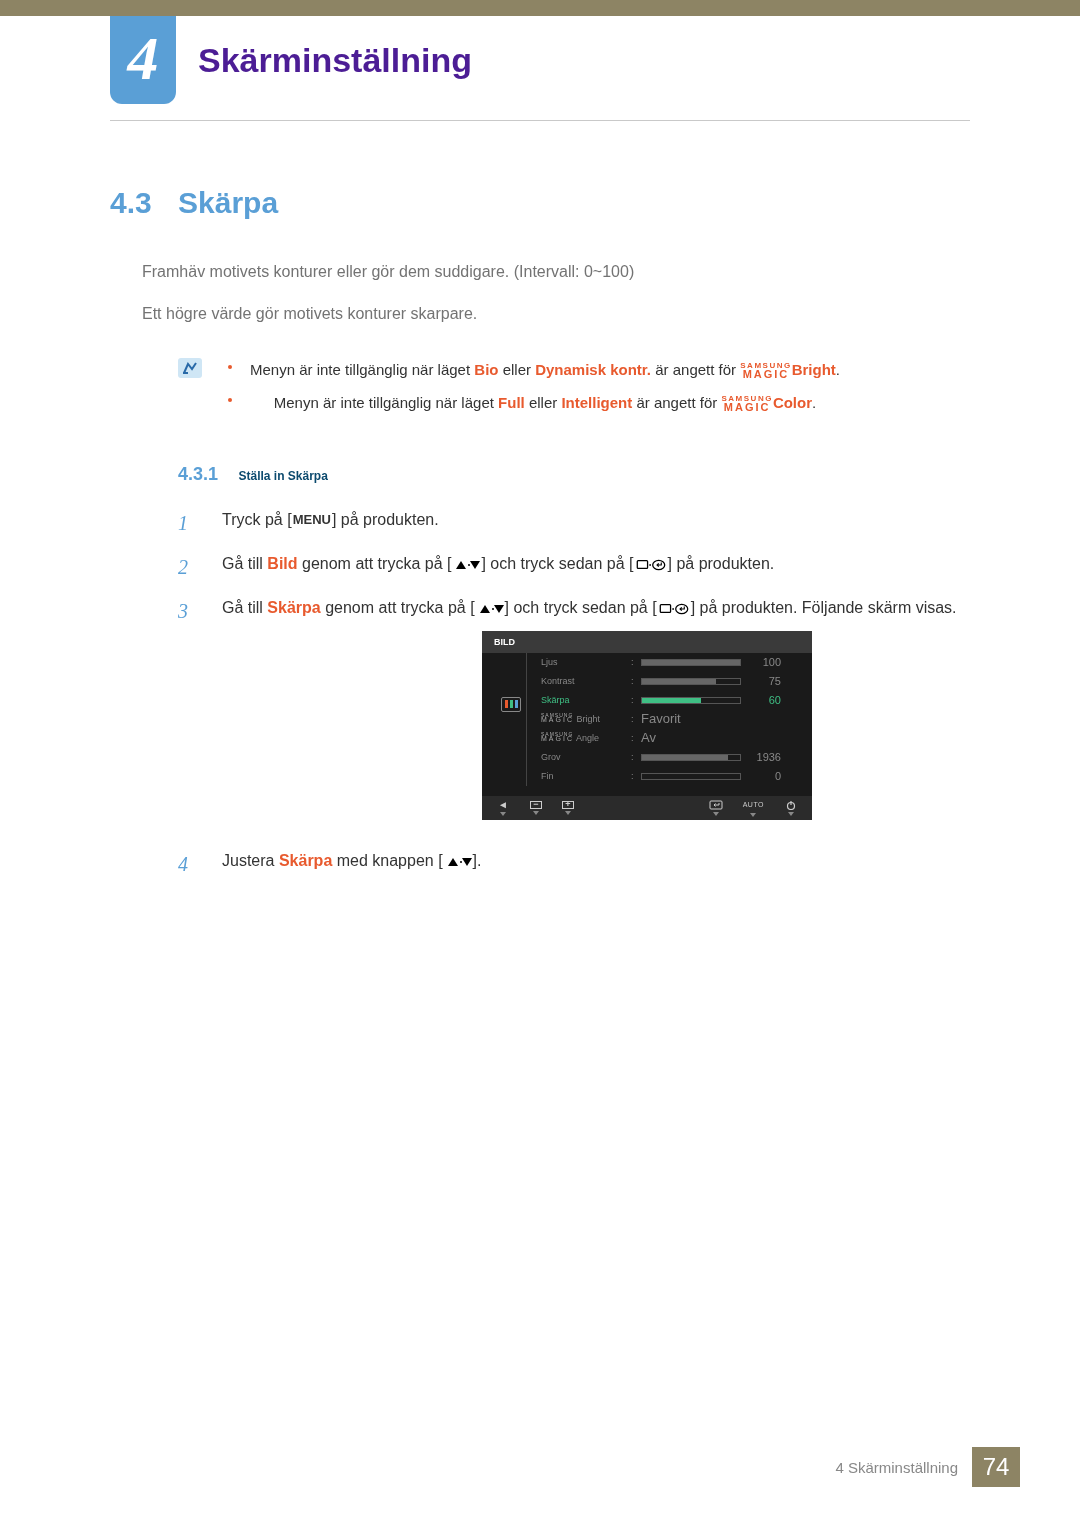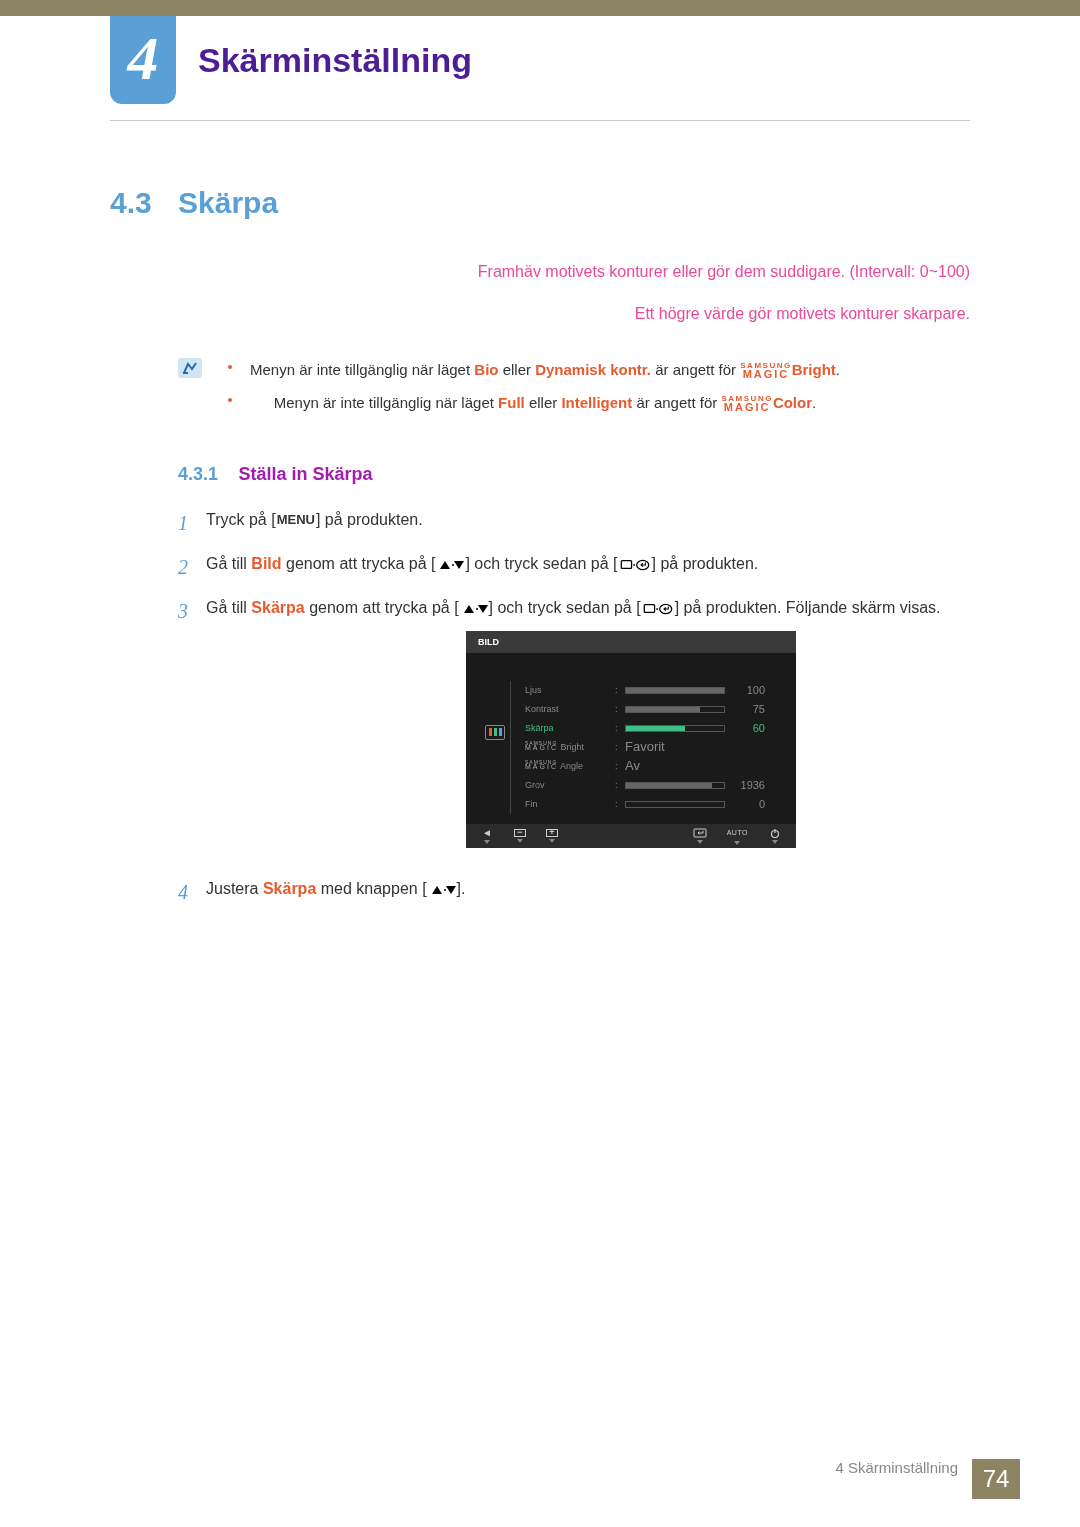--- a/index.html
+++ b/index.html
@@ -63,21 +63,21 @@
     position: absolute;
     top: 186px;
     left: 110px;
     right: 110px;
   }
 
   .sec-row { display: flex; align-items: baseline; margin-bottom: 40px; }
   .sec-num { color: #5a9fd6; font-size: 30px; font-weight: bold; width: 68px; }
   .sec-title { color: #5a9fd6; font-size: 30px; font-weight: bold; }
 
-  .body-text { font-size: 16px; color: #ec4899; line-height: 1.5; margin-left: 32px; margin-bottom: 18px; text-align: right; }
+  .body-text { font-size: 16px; color: #737373; line-height: 1.5; margin-left: 32px; margin-bottom: 18px; }
 
   .note-box { margin-left: 68px; display: flex; margin-top: 30px; margin-bottom: 42px; text-align: center; }
   .note-icon {
     width: 24px; height: 20px; background: #cfe6f5; border-radius: 3px;
     display: flex; align-items: center; justify-content: center;
     flex-shrink: 0; margin-right: 26px; margin-top: 2px;
   }
   .note-icon svg { width: 16px; height: 14px; }
   .note-list { font-size: 15px; color: #333; line-height: 1.8; }
   .note-list li { list-style: none; position: relative; padding-left: 22px; margin-bottom: 6px; }
@@ -89,29 +89,29 @@
   .magic-label {
     display: inline-block; vertical-align: middle;
     color: #e85a2e; font-size: 14px; font-weight: bold;
     line-height: 0.9;
   }
   .magic-small { font-size: 8px; letter-spacing: 1.5px; display: block; }
   .magic-big { font-size: 11px; letter-spacing: 2px; display: block; }
 
   .subsec-row { margin-left: 68px; margin-bottom: 22px; }
   .subsec-num { color: #5a9fd6; font-size: 18px; font-weight: bold; margin-right: 16px; }
-  .subsec-title { color: #a21caf; font-size: 18px; font-weight: bold; }
+  .subsec-title { color: #0c4a6e; font-size: 12px; font-weight: bold; }
 
   .steps { margin-left: 68px; font-size: 16px; color: #333; }
   .step { display: flex; margin-bottom: 12px; line-height: 1.6; }
   .step-num {
     color: #5a9fd6; font-style: italic; font-family: Georgia, serif;
     font-size: 20px; width: 28px; flex-shrink: 0;
   }
-  .step-body { flex: 1; }
+  .step-body { flex: 1; margin-left: 16px; }
 
   .btn-label {
     display: inline-block;
     font-weight: bold;
     font-size: 13px;
     vertical-align: middle;
     padding: 0 1px;
   }
   .icon-inline {
     display: inline-flex; align-items: center; vertical-align: middle;
@@ -124,21 +124,21 @@
     width: 330px;
     background: #1a1a1a;
     font-size: 10px;
     color: #aaa;
     font-family: Arial, sans-serif;
   }
   .osd-title {
     background: #3a3a3a; color: #fff; font-size: 9px;
     padding: 4px 12px; font-weight: bold;
   }
-  .osd-body { display: flex; padding: 28px 14px 10px 14px; }
+  .osd-body { display: flex; padding: 0 14px 10px 14px; }
   .osd-left {
     width: 30px; display: flex; align-items: flex-start;
     justify-content: center; padding-top: 44px;
   }
   .osd-left-icon {
     width: 20px; height: 15px; border: 1.5px solid #888; border-radius: 2px;
     display: flex; align-items: center; justify-content: center;
   }
   .osd-left-icon span{ display:block; width:3px; height:8px; margin:0 1px;}
   .osd-left-icon span:nth-child(1){ background:#e85a2e;}
@@ -179,23 +179,24 @@
   }
   .osd-ficon .tri {
     width: 0; height: 0; border-left: 3px solid transparent;
     border-right: 3px solid transparent; border-top: 4px solid #888;
   }
   .osd-auto { font-size: 7px; color: #ccc; letter-spacing: 0.5px;}
 
   
   .page-footer {
     position: absolute;
-    bottom: 28px;
+    bottom: 40px;
     right: 60px;
     display: flex;
+    align-items: center;
   }
   .footer-text { color: #888; font-size: 15px; margin-right: 14px; }
   .footer-num {
     background: #8d8464; color: #fff; font-size: 24px;
     width: 48px; height: 40px; display: flex;
     align-items: center; justify-content: center;
   }
 </style>
 </head>
 <body>

